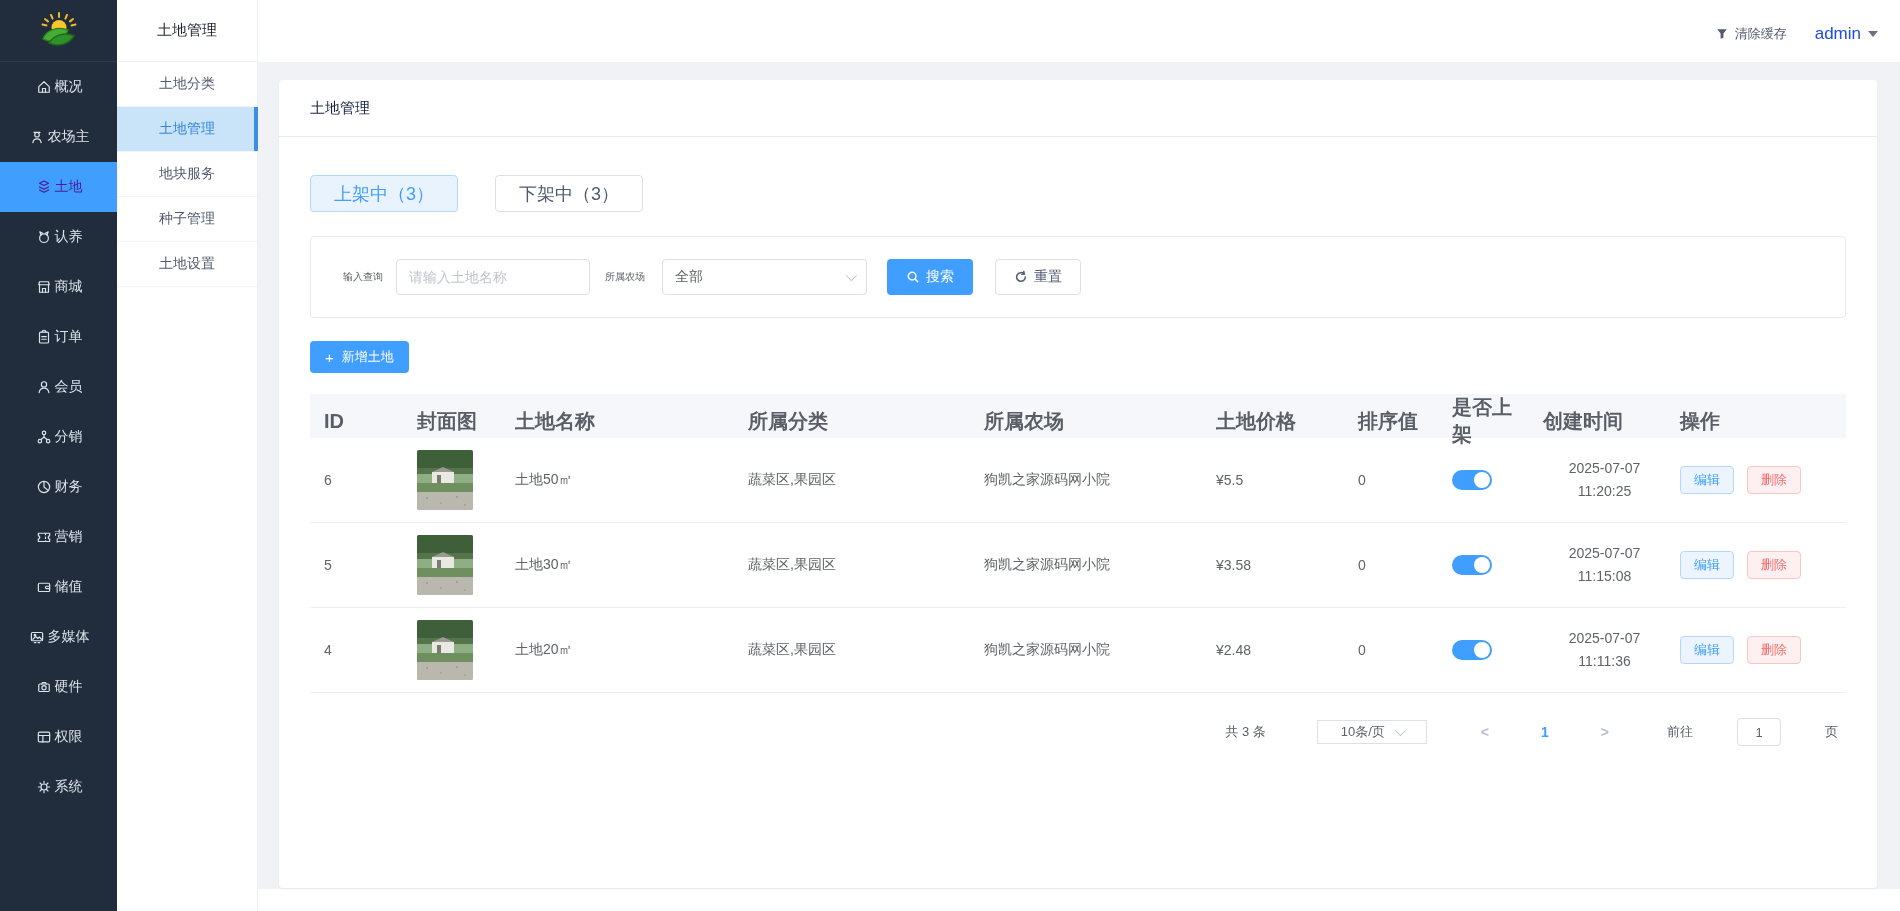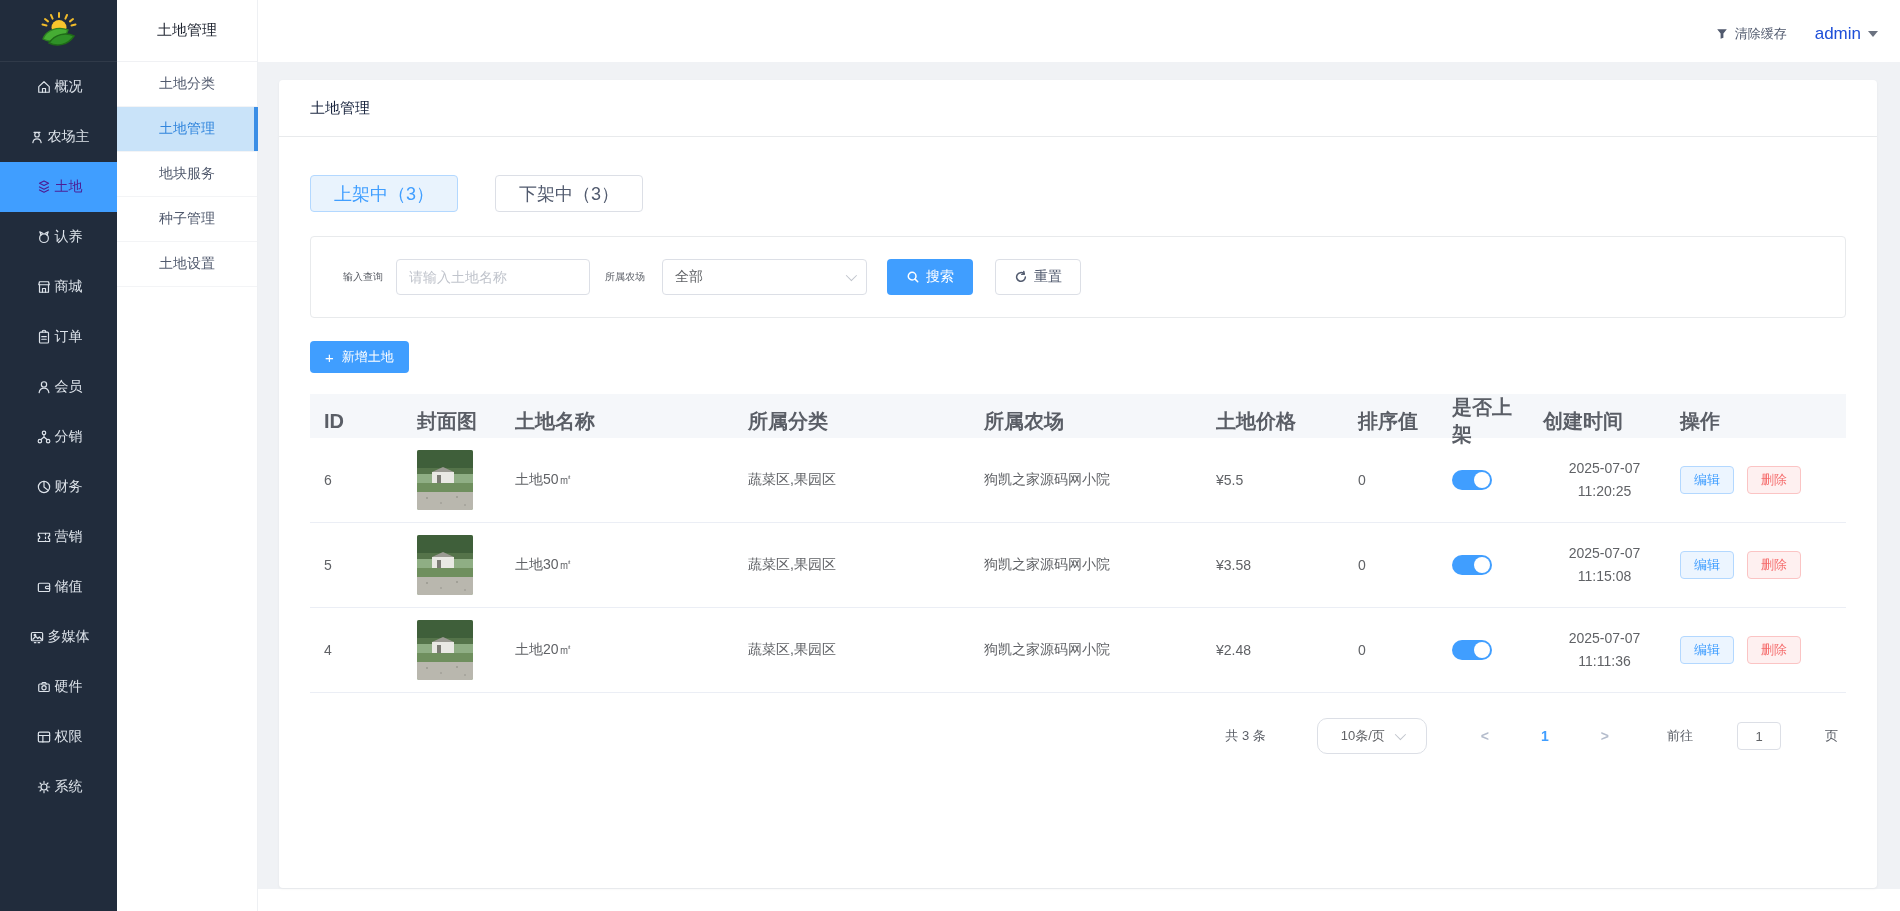--- a/index.html
+++ b/index.html
@@ -64,21 +64,21 @@
   .switch { width:40px; height:20px; border-radius:10px; background:#409eff; position:relative; cursor:pointer; }
   .switch::after { content:''; position:absolute; top:2px; right:2px; width:16px; height:16px; border-radius:50%; background:#fff; }
   .dt-line { line-height:1.65;text-align:center; }
   .actions { display:flex; gap:13px; }
   .btn-sm { height:28px; padding:0 13px; font-size:13px; border-radius:4px; display:inline-flex; align-items:center; cursor:pointer; font-family:inherit; }
   .btn-edit { background:#ecf5ff; border:1px solid #b3d8ff; color:#409eff; }
   .btn-del { background:#fef0f0; border:1px solid #fbc4c4; color:#f56c6c; }
 
   
   .pager { margin-top:25px; display:flex; align-items:center; justify-content:flex-end; font-size:13px; color:#5a5e66; padding-right:8px;gap:36px; }
-  .pg-select { margin-left:15px; width:110px; height:36px; border:1px solid #dcdfe6; border-radius:10px; display:flex; align-items:center; justify-content:center; gap:10px; color:#606266; cursor:pointer; background:#fff; }
+  .pg-select { margin-left:15px; width:110px; height:24px; border:1px solid #dcdfe6; border-radius:0; display:flex; align-items:center; justify-content:center; gap:10px; color:#606266; cursor:pointer; background:#fff; }
   .pg-arrow { margin-left:18px; color:#b4bccc; font-size:14px; cursor:pointer; font-weight:bold; }
   .pg-cur { margin-left:16px; color:#409eff; font-size:14px; font-weight:bold; cursor:pointer; }
   .pg-next { margin-left:16px; }
   .goto-lbl { margin-left:22px; }
   .goto-input { margin-left:8px; width:44px; height:28px; border:1px solid #dcdfe6; border-radius:4px; text-align:center; font-size:13px; color:#606266; outline:none; font-family:inherit; }
   .page-lbl { margin-left:8px; }
 </style>
 </head>
 <body>
 

